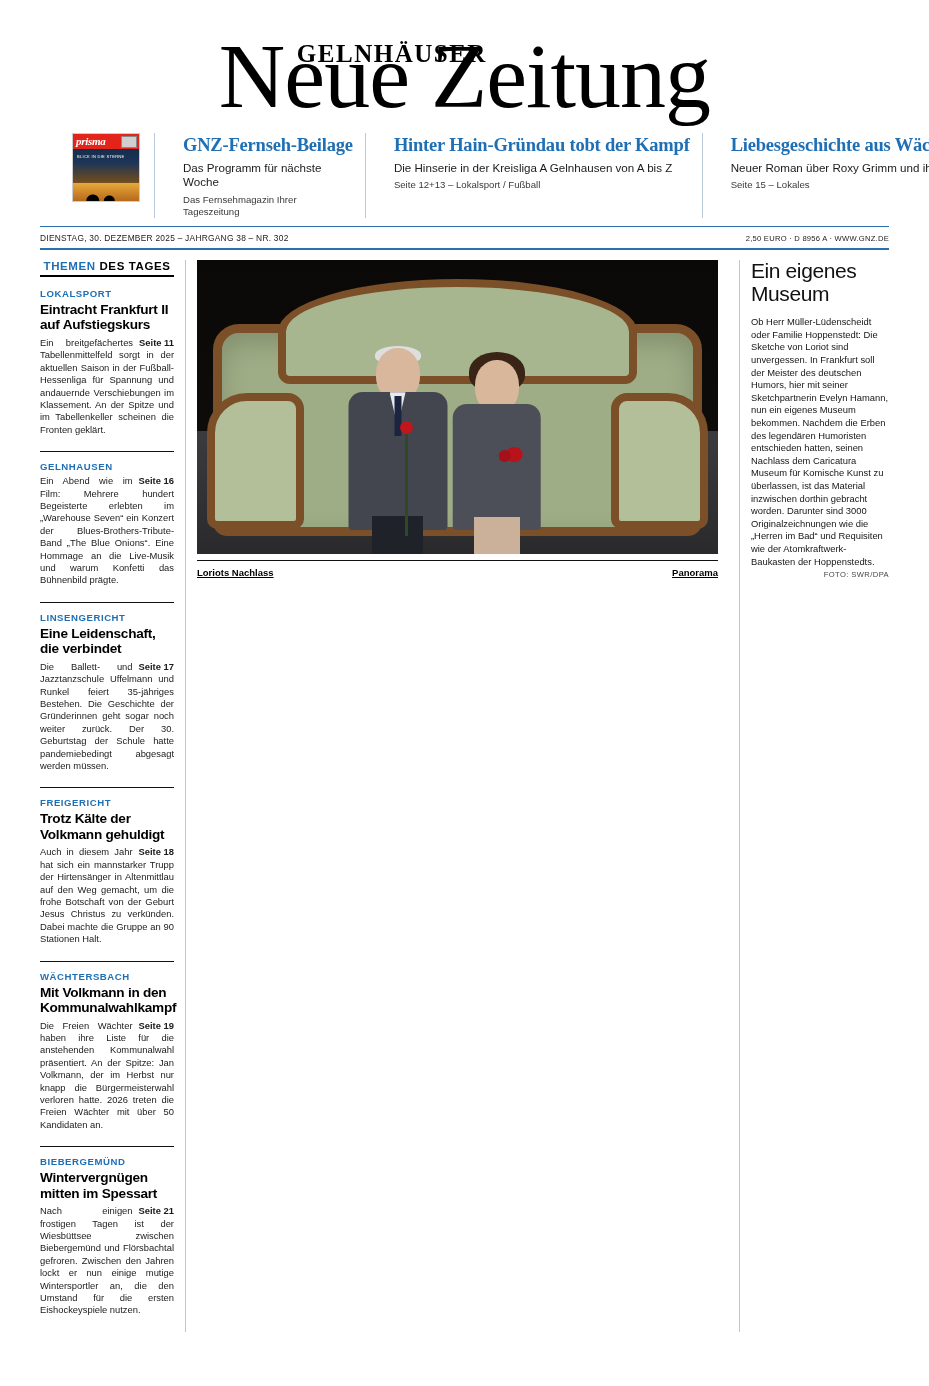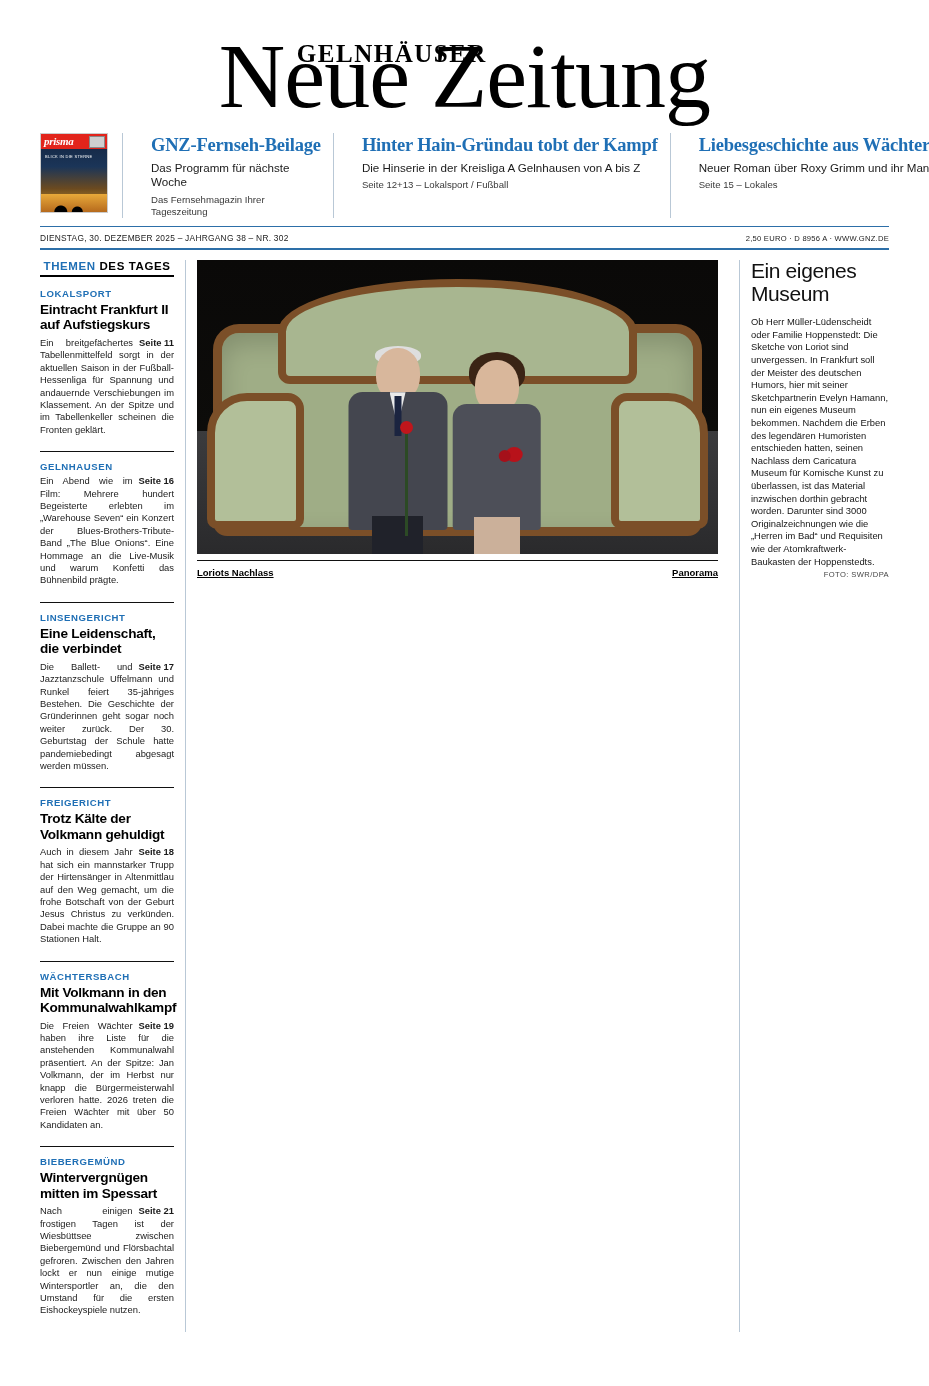--- a/index.html
+++ b/index.html
@@ -25,23 +25,23 @@
   .mh-sub{
     font-size:14.5px;color:#111;margin-top:4px;letter-spacing:.1px;
     font-family:"Liberation Sans",sans-serif;
   }
   
   .promo{
     margin:14px 40px 0 40px;display:flex;align-items:stretch;gap:0;
     padding-bottom:8px;
   }
   .promo-mag{
-    width:68px;flex:0 0 68px;height:80px;margin-right:14px;
+    width:68px;flex:0 0 68px;height:69px;margin-right:14px;
     background:linear-gradient(#12233e 0%,#1b3558 42%,#6b4a20 70%,#d49b2a 100%);
-    position:relative;border:1px solid #ccc;box-sizing:border-box;
+    position:relative;border:1px solid #ccc;box-sizing:border-box;margin-left:32px;
   }
   .promo-mag .pm-logo{
     position:absolute;left:0;top:0;right:0;height:15px;background:#e2241b;
     color:#fff;font-weight:700;font-size:11px;line-height:15px;
     font-family:"Liberation Serif",serif;font-style:italic;padding-left:3px;
     letter-spacing:-.3px;
   }
   .promo-mag .pm-box{
     position:absolute;right:2px;top:2px;width:14px;height:10px;
     background:#cfcfcf;border:1px solid #888;

